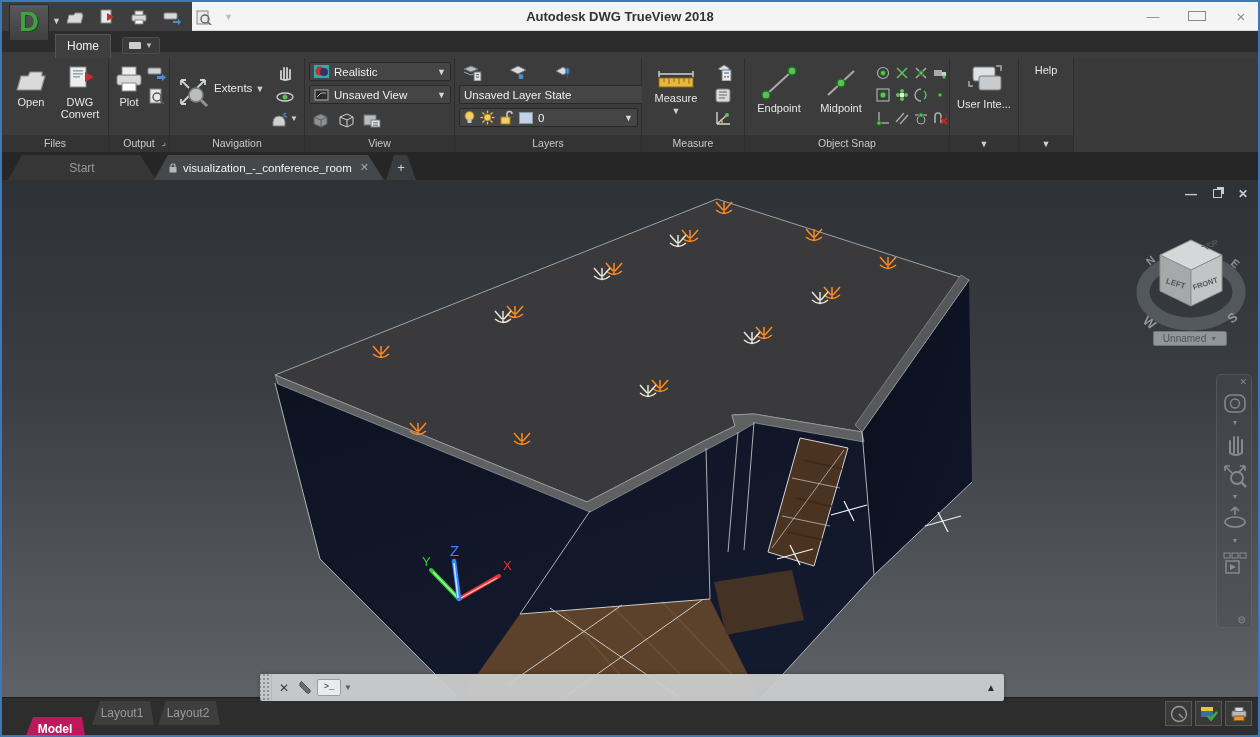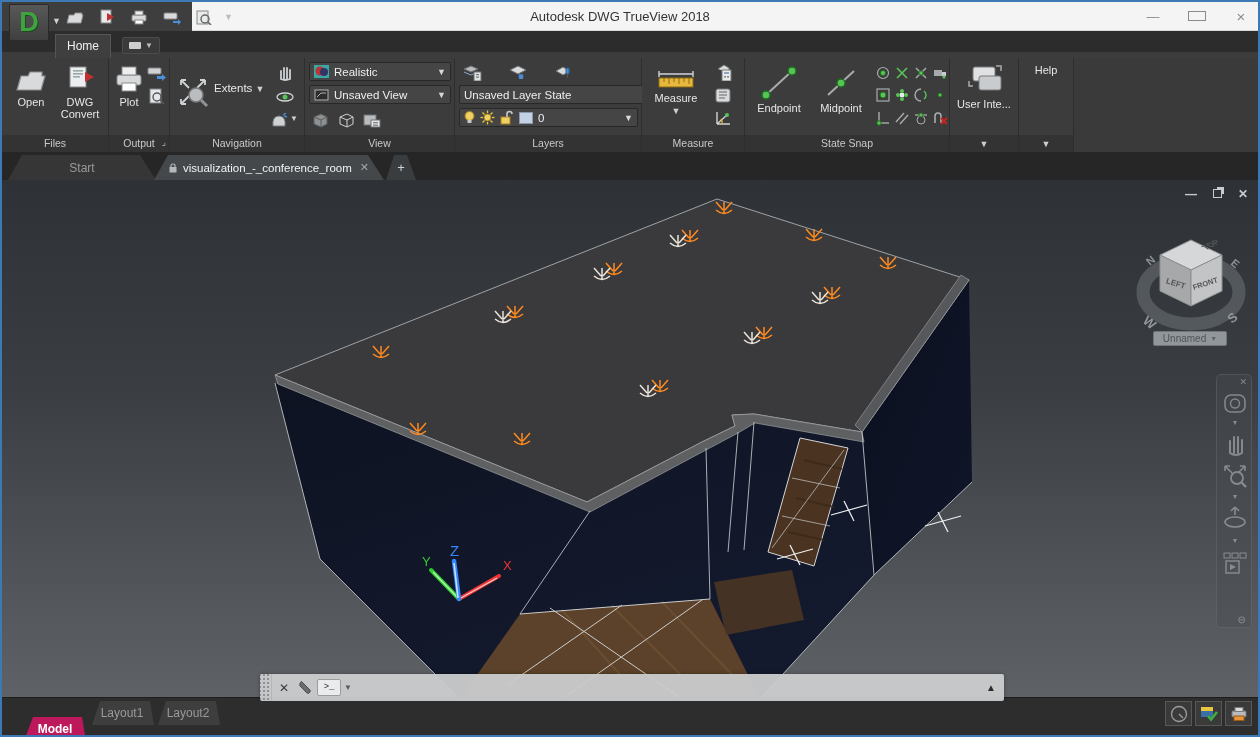--- a/index.html
+++ b/index.html
@@ -9,21 +9,21 @@
 
   
   .titlebar { position:absolute; top:0; left:0; right:0; height:29px; background:#f4f4f4; border-bottom:1px solid #d8d8d8; }
   .titlebar-dark { position:absolute; top:0; left:0; width:190px; height:29px; background:#3e3e3e; }
   .app-logo { position:absolute; top:2px; left:7px; width:40px; height:37px; background:linear-gradient(180deg,#585858,#404040); border:1px solid #2a2a2a; border-radius:2px; z-index:6; text-align:center; cursor:pointer; }
   .app-logo .d { font-size:27px; font-weight:bold; color:#3fa33f; text-shadow:1px 1px 0 #1c4d1c; line-height:34px; }
   .logo-caret { position:absolute; top:14px; left:50px; color:#cfcfcf; font-size:9px; z-index:6; }
   .qat { position:absolute; top:4px; left:62px; display:flex; gap:10px; align-items:center; height:22px; z-index:5; }
   .qat .qbtn { width:22px; height:20px; display:flex; align-items:center; justify-content:center; cursor:pointer; }
   .qat .qcaret { color:#bcbcbc; font-size:9px; cursor:pointer; }
-  .win-title { position:absolute; top:0; left:200px; right:220px; height:29px; line-height:29px; text-align:center; font-size:13px; color:#333; white-space:nowrap; }
+  .win-title { position:absolute; top:0; left:200px; right:220px; height:29px; line-height:29px; text-align:center; font-size:13px; color:#333; white-space:nowrap;font-weight:bold; }
   .win-ctrls { position:absolute; top:0; right:8px; height:29px; display:flex; align-items:center; gap:26px; }
   .win-ctrls span { color:#8a8a8a; font-size:13px; width:18px; text-align:center; cursor:pointer; }
   .wc-box { display:inline-block; width:10px; height:10px; border:1px solid #8a8a8a; }
 
   
   .ribbon-tabs { position:absolute; top:29px; left:0; right:0; height:21px; background:#2c2c2c; }
   .rtab { position:absolute; left:53px; top:3px; width:56px; height:24px; background:#3f3f3f; border:1px solid #565656; border-bottom:none; color:#f0f0f0; font-size:12px; text-align:center; line-height:22px; cursor:pointer; }
   .rtab-toggle { position:absolute; left:120px; top:6px; width:38px; height:17px; background:#3a3a3a; border:1px solid #4c4c4c; border-radius:2px; display:flex; align-items:center; justify-content:center; gap:4px; cursor:pointer; }
   .rtab-toggle .bar { width:12px; height:7px; background:#cfcfcf; border-radius:1px; }
   .rtab-toggle .car { color:#bdbdbd; font-size:8px; }
@@ -465,21 +465,21 @@
               <line x1="2" y1="5" x2="14" y2="5" stroke="#a8abad" stroke-width="1.3"></line>
               <circle cx="8" cy="10" r="4" fill="none" stroke="#a8abad"></circle>
               <circle cx="8" cy="5" r="2" fill="#58c458" stroke="#1e6e1e"></circle>
             </svg>
           </span><span style="display: inline-flex; width: 19px; height: 21px; align-items: center; justify-content: center; cursor: pointer;">
             <svg width="16" height="16" viewBox="0 0 16 16">
               <path d="M3,13 L3,6 Q3,3 6,3 Q9,3 9,6 L9,13" fill="none" stroke="#a8abad" stroke-width="1.6"></path>
               <path d="M9,8 L15,14 M15,8 L9,14" stroke="#cc2222" stroke-width="1.8"></path>
             </svg>
           </span></div>
-      <div class="panel-title">State Snap</div>
+      <div class="panel-title">Object Snap</div>
     </div>
 
     <div class="panel" style="width:69px;">
       <div class="bigbtn" style="left:6px;top:6px;width:56px;">
         <svg width="38" height="32">
             <rect x="8" y="3" width="22" height="14" rx="2" fill="#dfe1e3" stroke="#76787a"></rect>
             <rect x="14" y="12" width="22" height="14" rx="2" fill="#c9cccf" stroke="#76787a"></rect>
             <path d="M31,2 l5,0 l0,5" fill="none" stroke="#a8abad" stroke-width="1.5"></path>
             <path d="M8,22 l-4,0 l0,-5" fill="none" stroke="#a8abad" stroke-width="1.5"></path>
           </svg>

